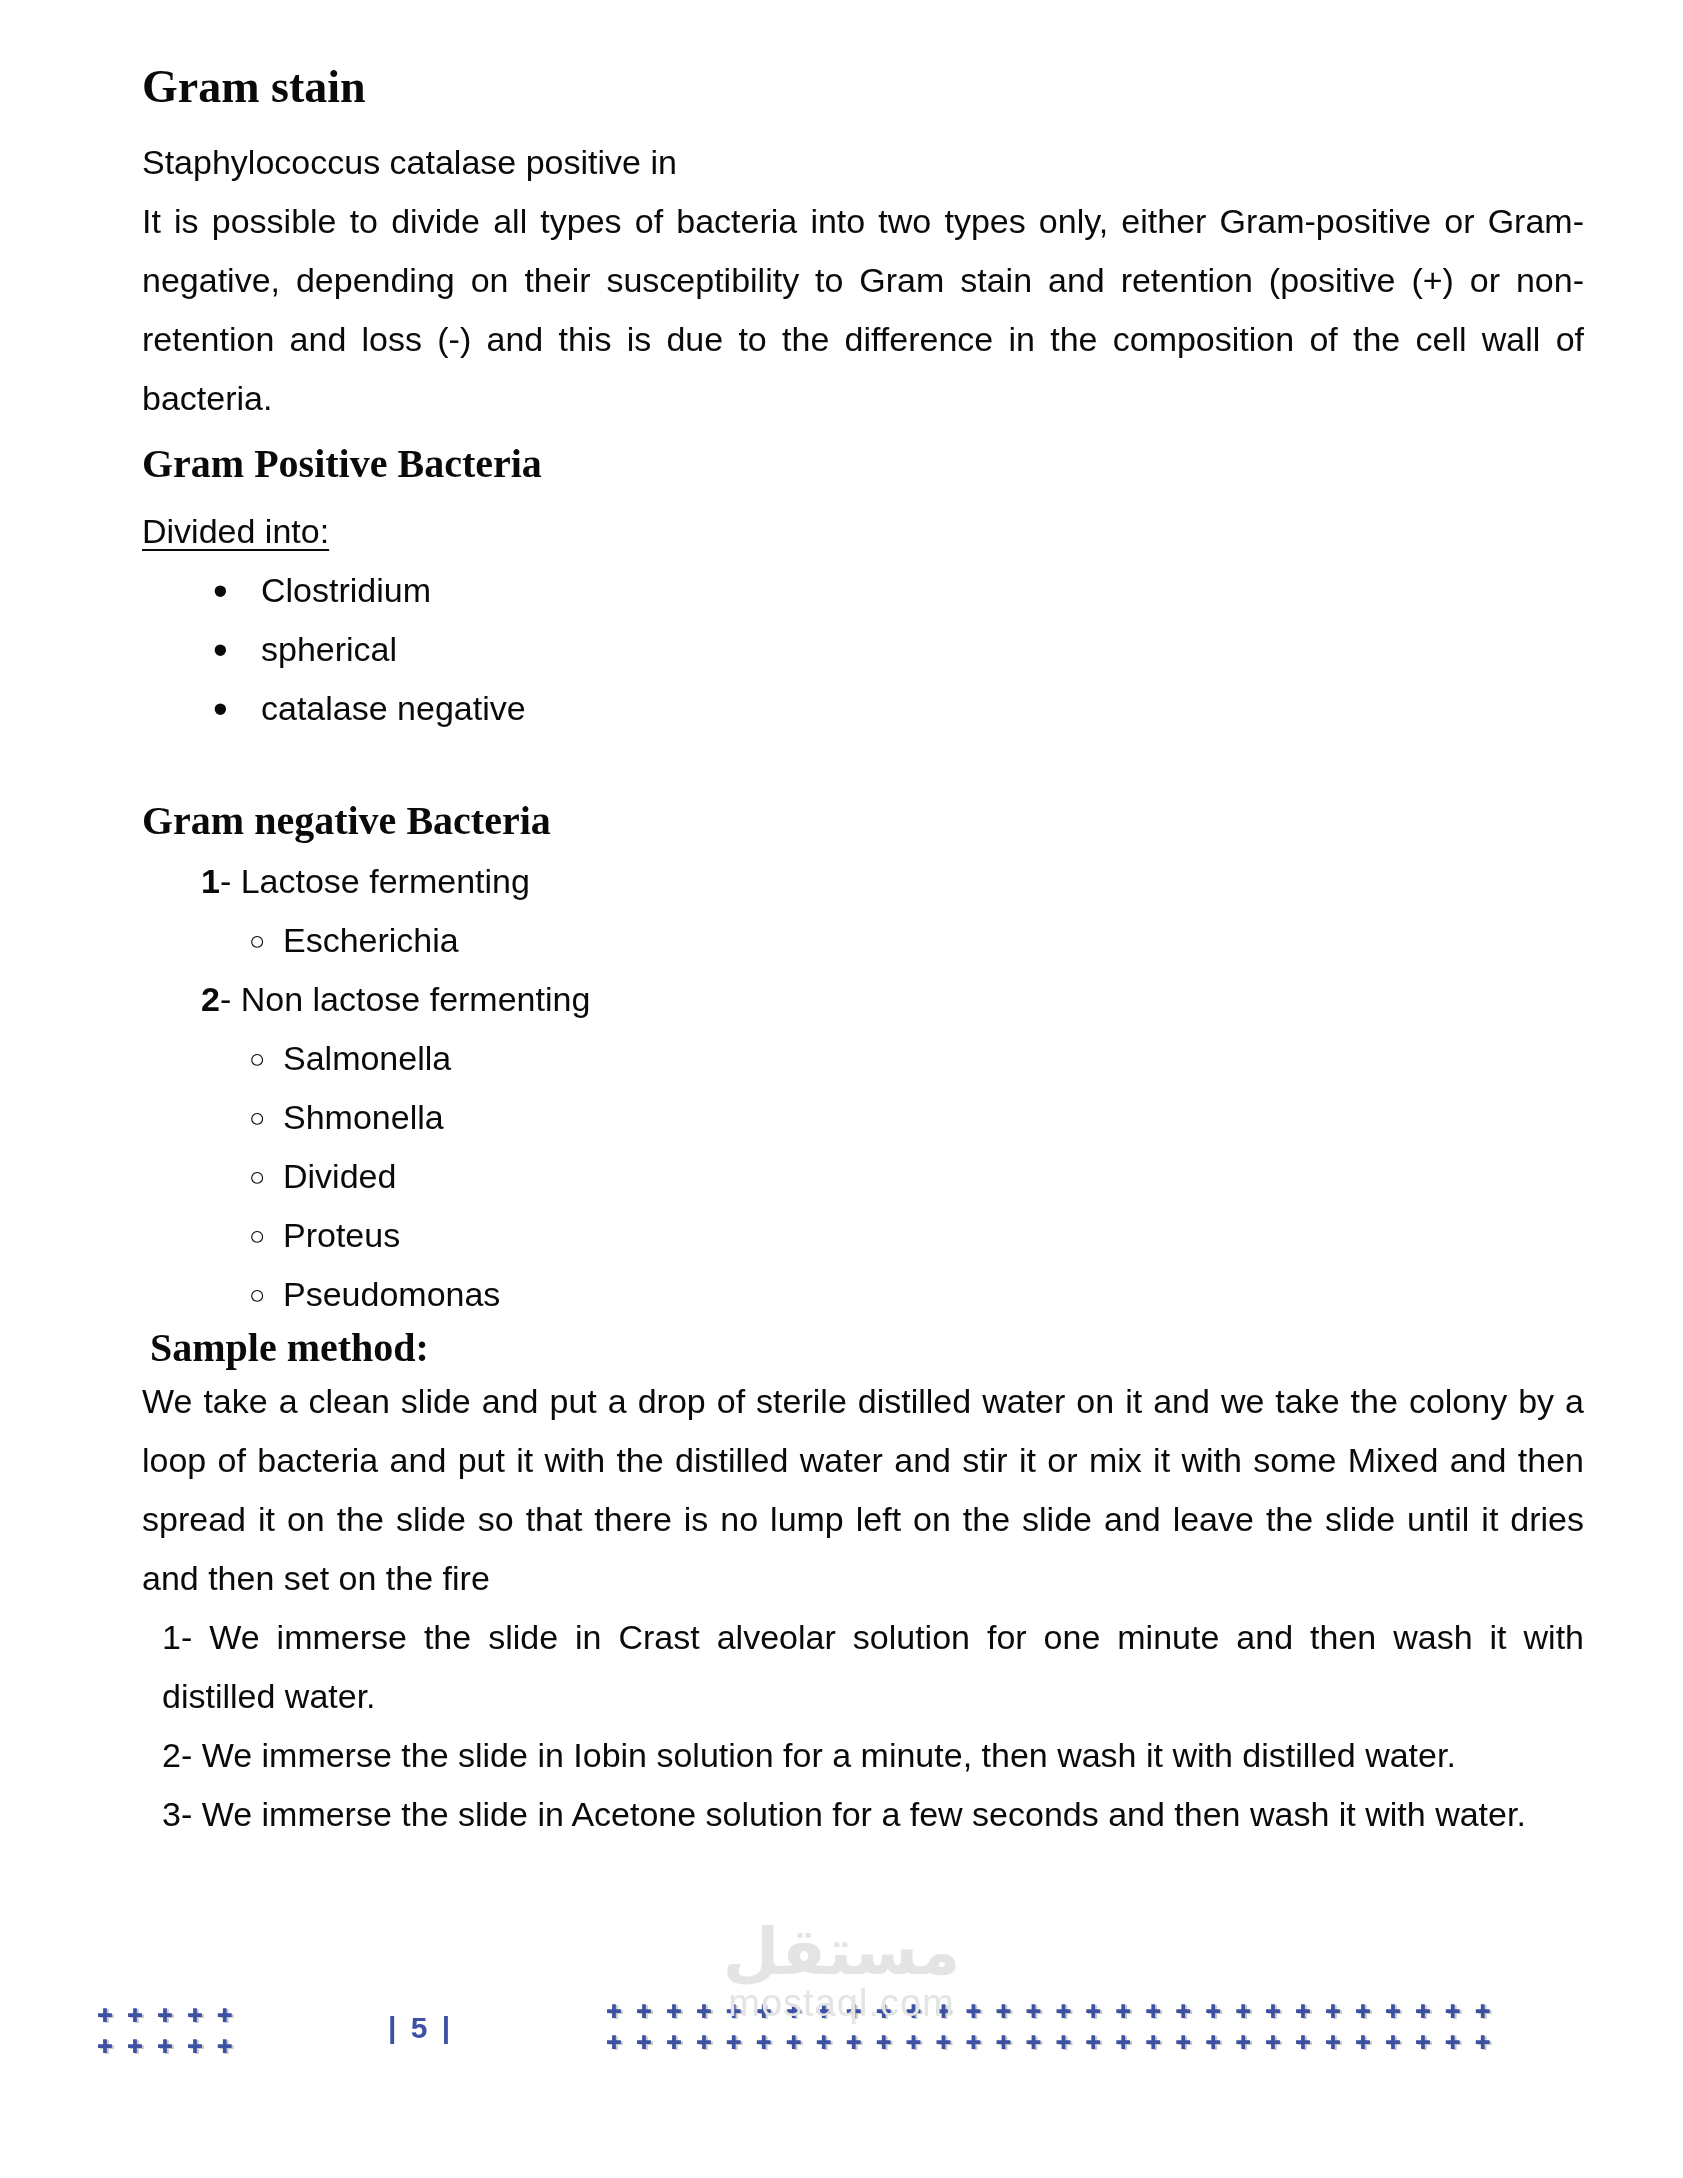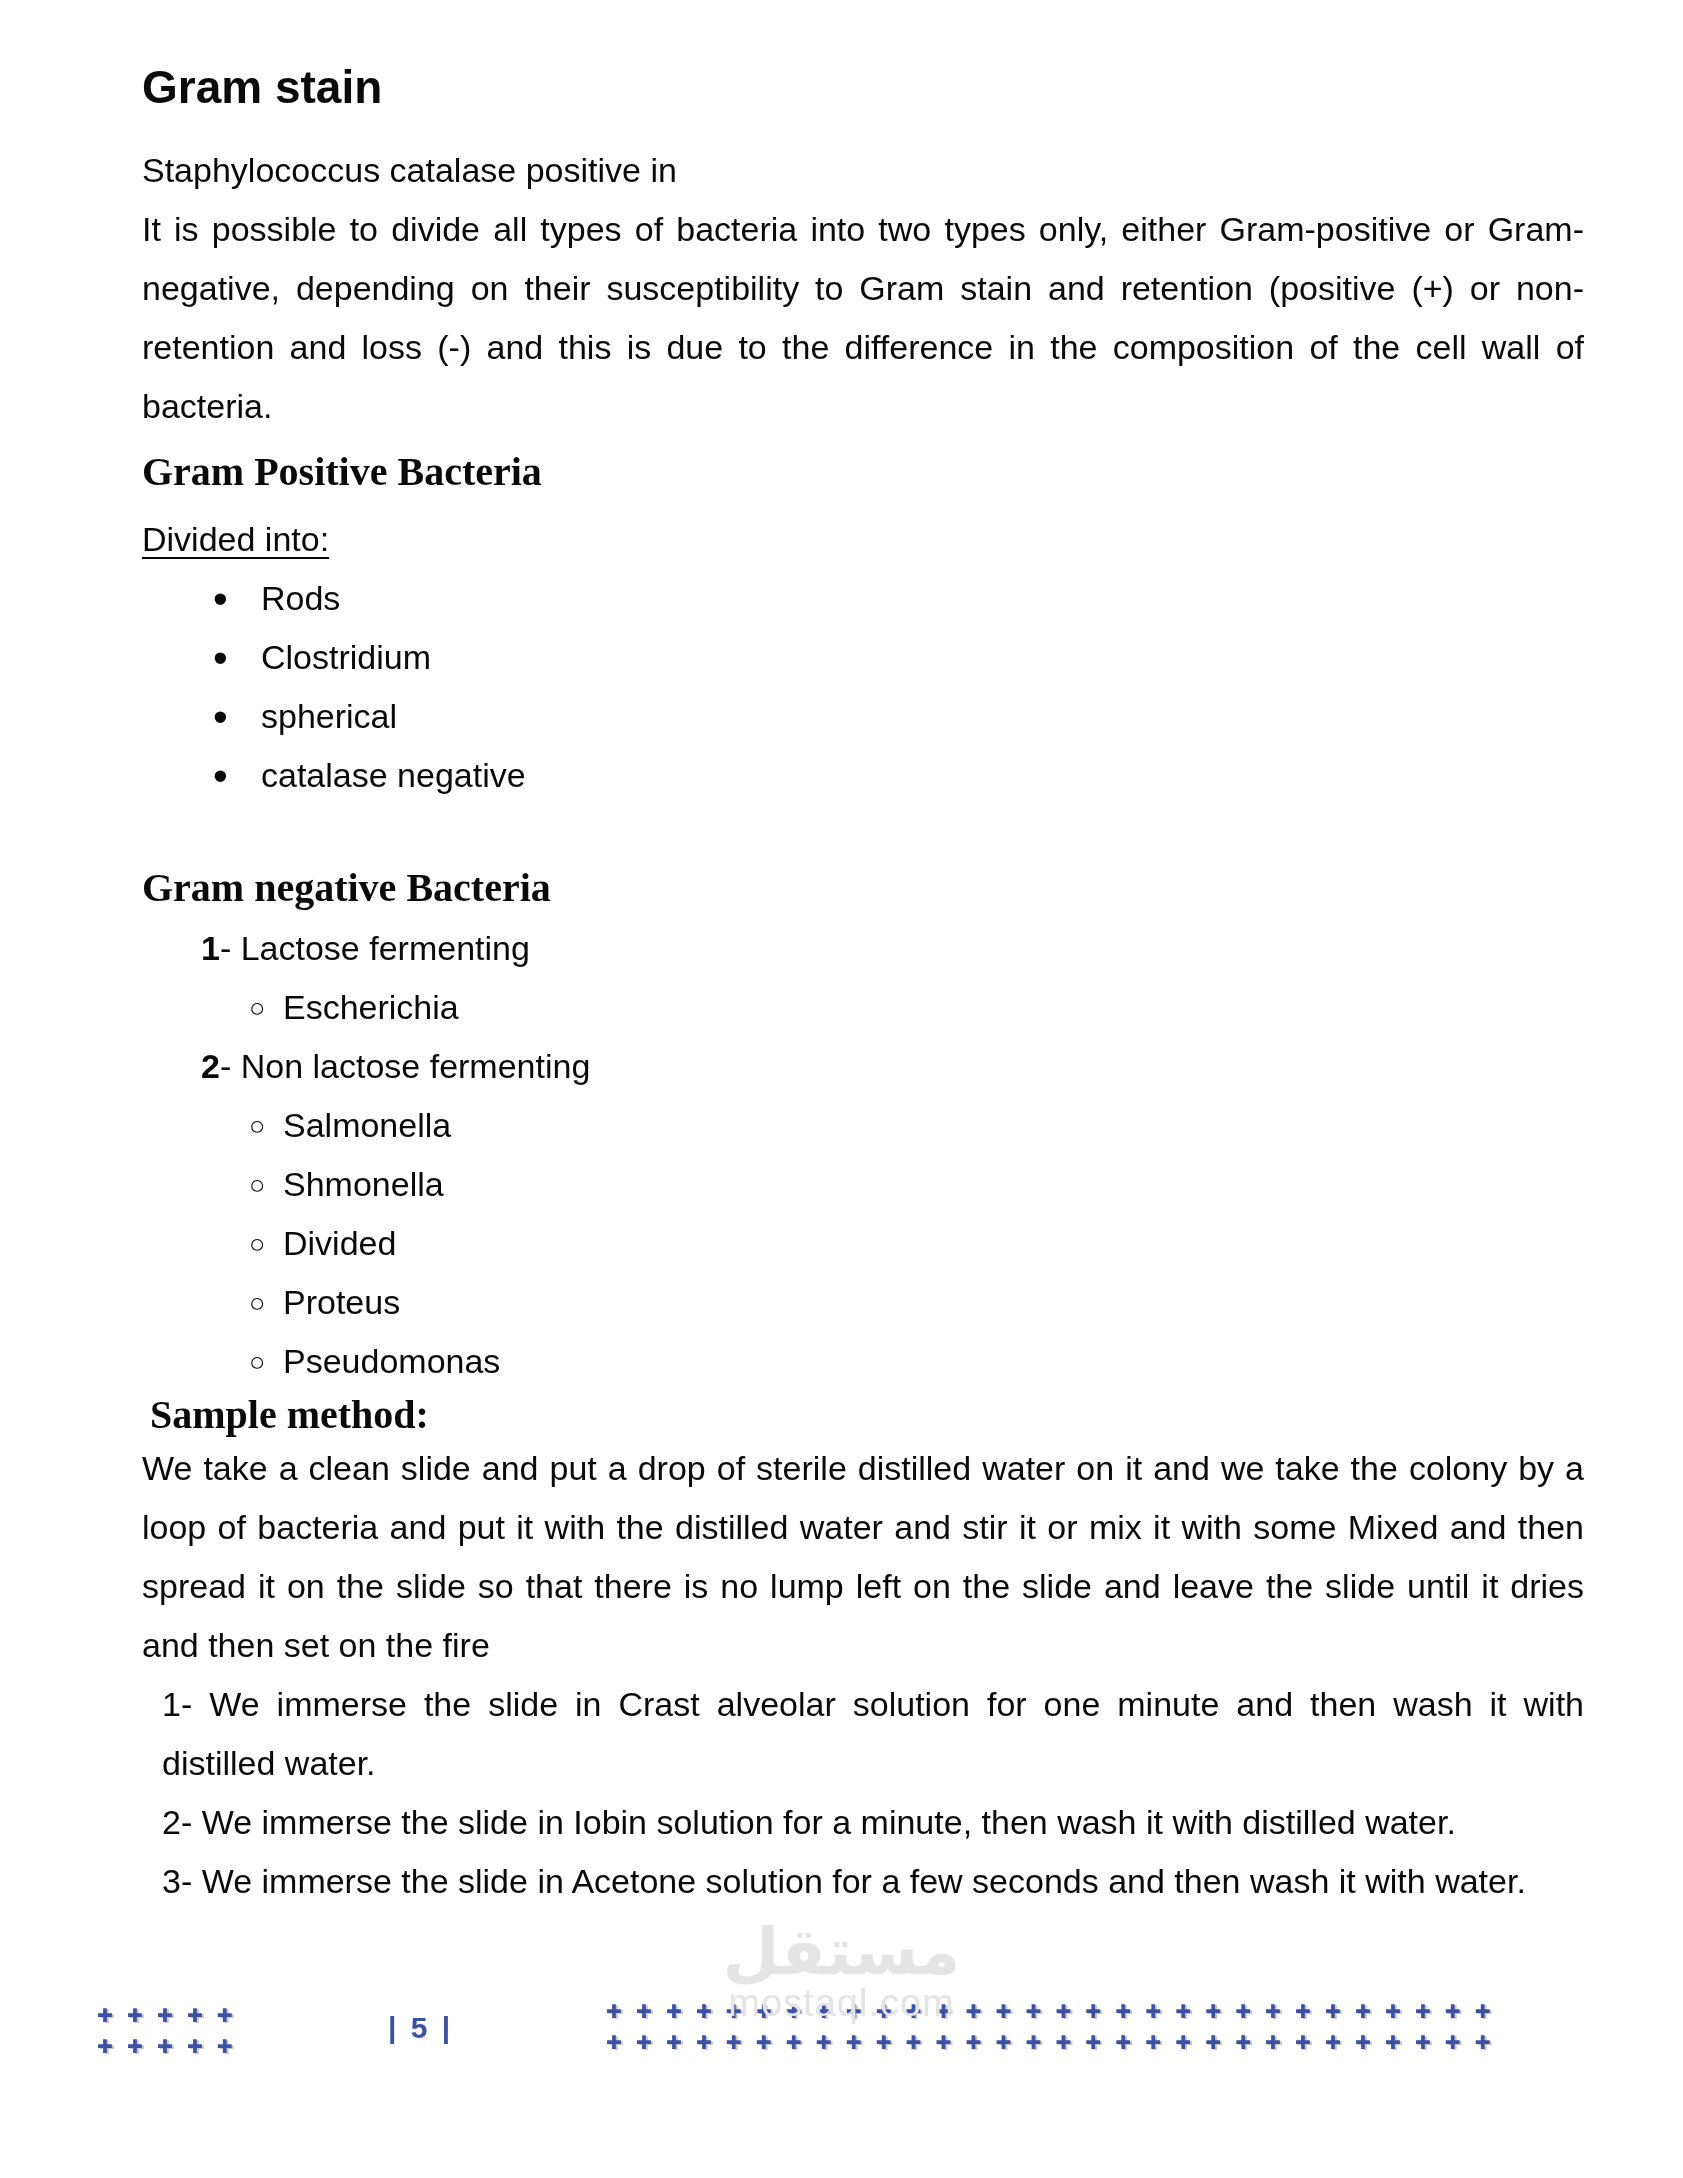--- a/index.html
+++ b/index.html
@@ -13,25 +13,25 @@
     font-family: "Liberation Sans", sans-serif;
   }
   .content {
     position: absolute;
     left: 142px;
     top: 0;
     width: 1442px;
     padding-top: 61px;
   }
   h1.doc-title {
-    font-family: Liberation Sans, sans-serif;
+    font-family: Liberation Serif, serif;
     font-weight: bold;
     font-size: 46px;
     line-height: 52px;
-    margin: 0 0 28px 0;
+    margin: 0 0 20px 0;
   }
   .body-text {
     font-size: 34px;
     line-height: 59px;
     margin: 0;
   }
   .justify {
     text-align: justify;
     text-align-last: left;
   }
@@ -146,21 +146,20 @@
 
     <p class="body-text">Staphylococcus catalase positive in</p>
 
     <p class="body-text justify">It is possible to divide all types of bacteria into two types only, either Gram-positive or Gram-negative, depending on their susceptibility to Gram stain and retention (positive (+) or non-retention and loss (-) and this is due to the difference in the composition of the cell wall of bacteria.</p>
 
     <h2 class="section-heading pos-heading">Gram Positive Bacteria</h2>
 
     <p class="body-text"><span class="underline">Divided into:</span></p>
 
     <ul class="bullet-list">
-      <li>Rods</li>
       <li>Clostridium</li>
       <li>spherical</li>
       <li>catalase negative</li>
     </ul>
 
     <h2 class="section-heading neg-heading">Gram negative Bacteria</h2>
 
     <p class="num-item"><b>1</b><span>- Lactose fermenting</span></p>
     <ul class="circle-list">
       <li>Escherichia</li>

